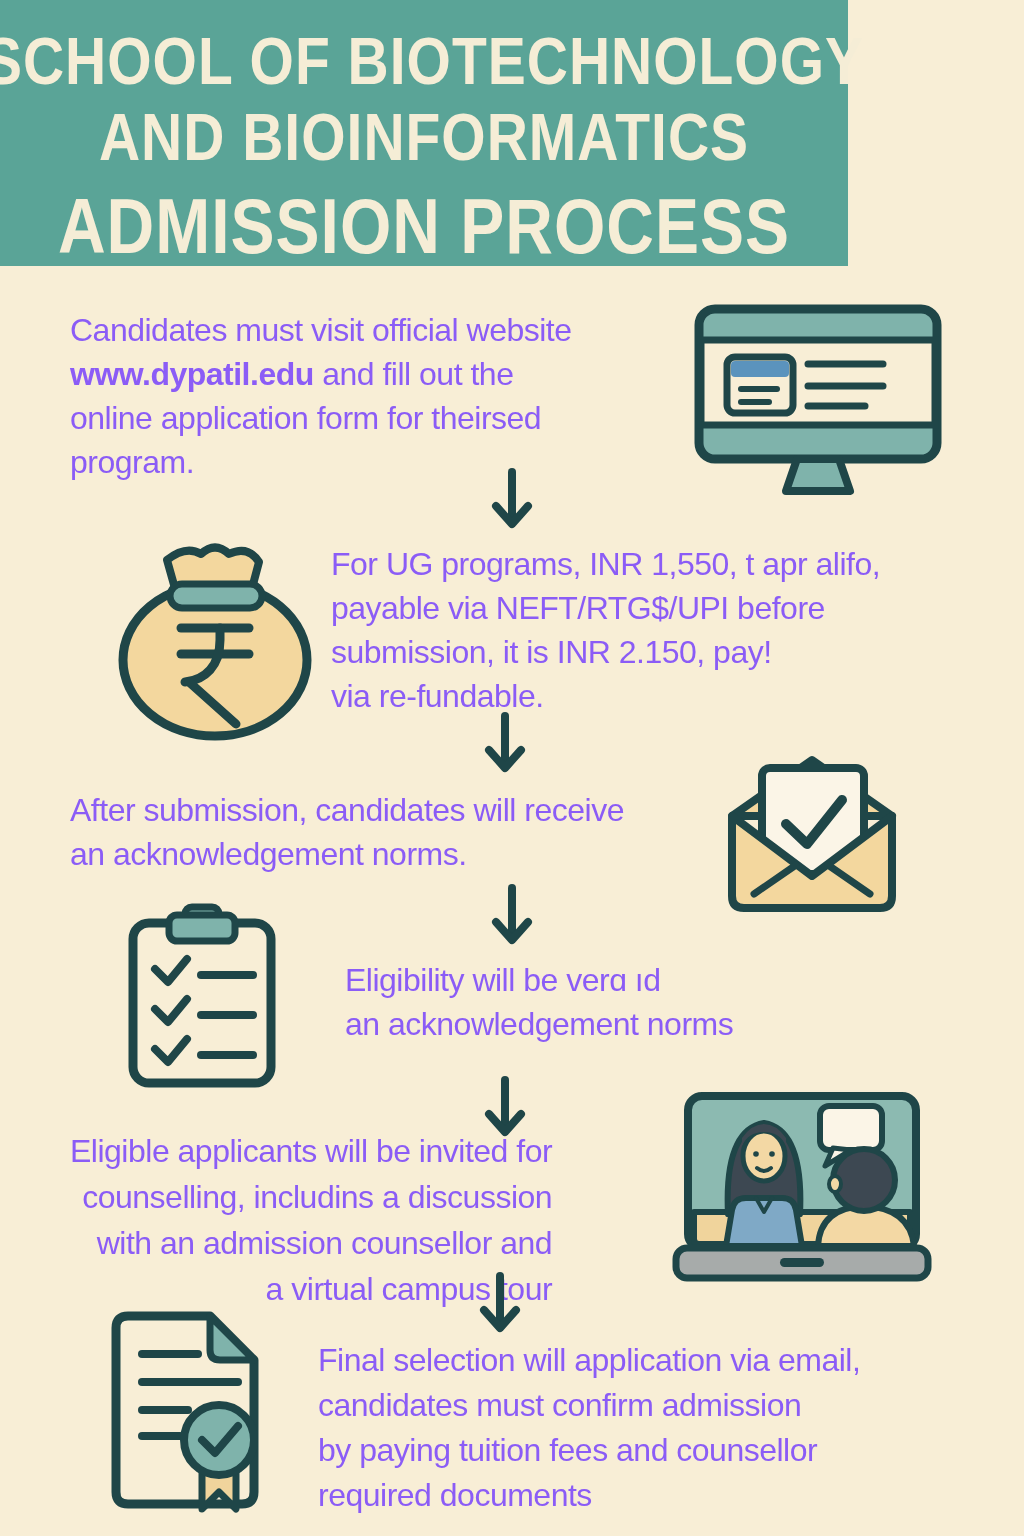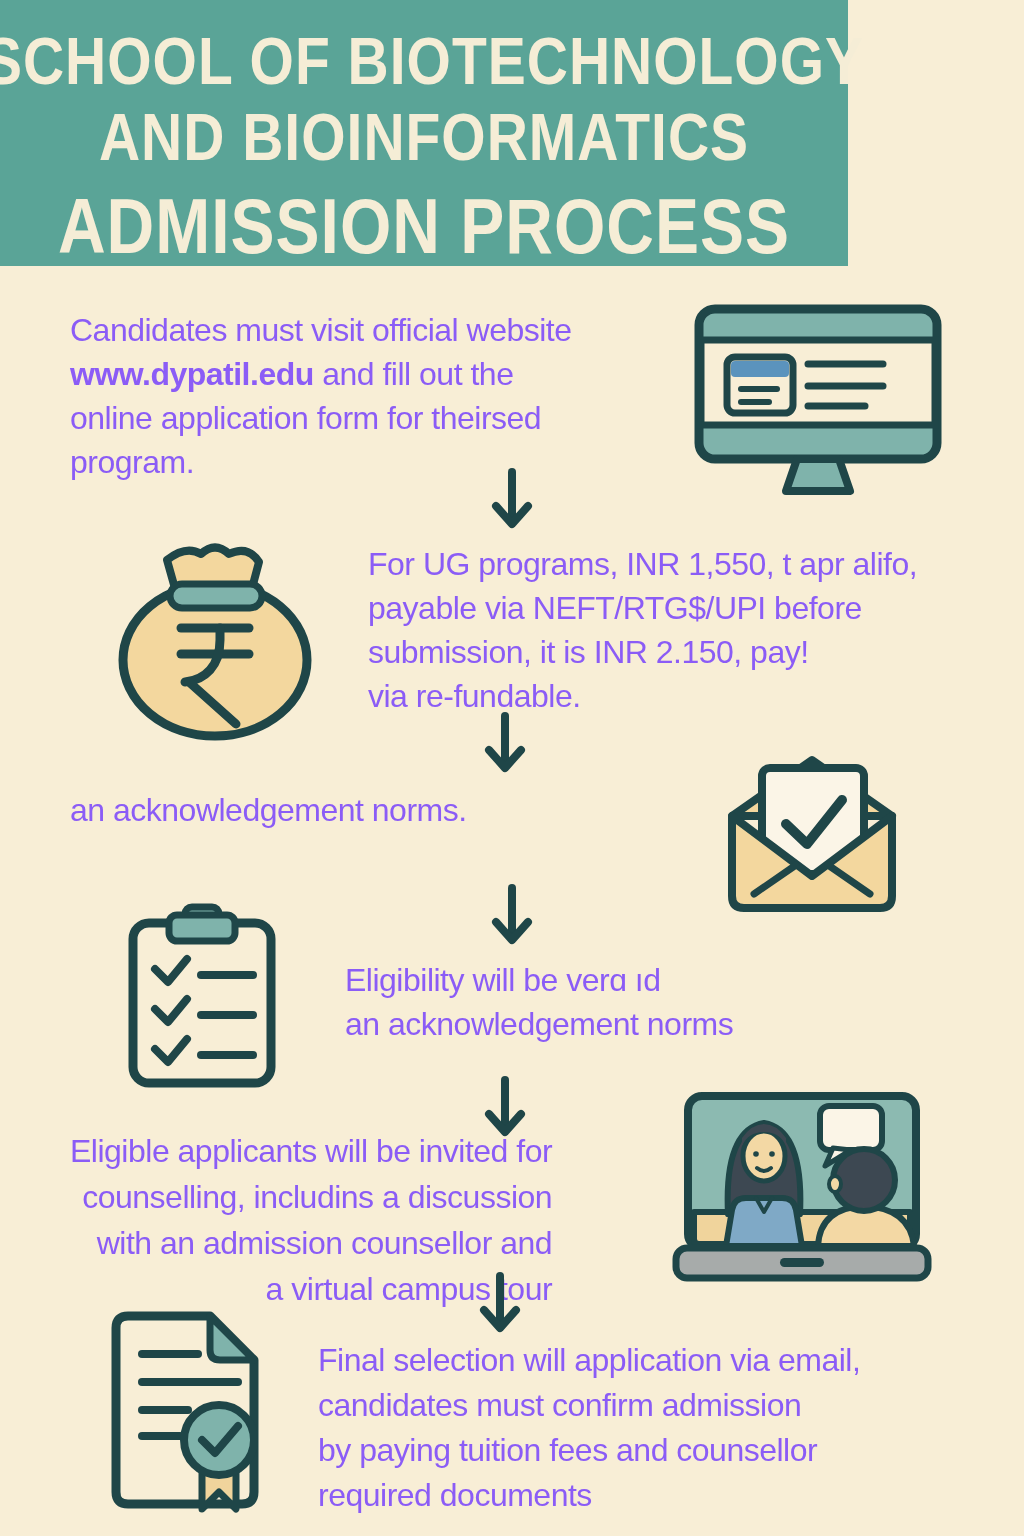--- a/index.html
+++ b/index.html
@@ -80,37 +80,38 @@
       <rect x="62" y="64" width="92" height="24" rx="12" fill="#7fb3ab" stroke="#1f4648" stroke-width="7"></rect>
       <g stroke="#1f4648" stroke-width="9" fill="none" stroke-linecap="round">
         <line x1="73" y1="108" x2="141" y2="108"></line>
         <line x1="73" y1="134" x2="141" y2="134"></line>
         <path d="M112,108 L112,120 C112,146 97,160 77,162"></path>
         <line x1="81" y1="162" x2="128" y2="204"></line>
       </g>
     </svg>
   </div>
 
-  <div class="txt" style="left:368px; top:542px;">
+  <div class="txt" style="left:331px; top:542px;">
     <div>For UG programs, INR 1,550, t apr alifo,</div>
     <div>payable via NEFT/RTG$/UPI before</div>
     <div>submission, it is INR 2.150, pay!</div>
     <div>via re-fundable.</div>
   </div>
 
   <div class="arrow" style="left:483px; top:712px;">
     <svg width="44" height="74" viewBox="0 0 44 74">
       <g stroke="#1f4648" stroke-width="8" fill="none" stroke-linecap="round" stroke-linejoin="round">
         <line x1="22" y1="4" x2="22" y2="52"></line>
         <path d="M6,38 L22,56 L38,38"></path>
       </g>
     </svg>
   </div>
 
   <div class="txt" style="left:70px; top:788px;">
+    <div>After submission, candidates will receive</div>
     <div>an acknowledgement norms.</div>
   </div>
 
   <div class="icon" style="left:710px; top:728px;">
     <svg width="205" height="198" viewBox="0 0 205 198">
       <path d="M22,88 L102,32 L182,88 Z" fill="#f3d79e" stroke="#1f4648" stroke-width="8" stroke-linejoin="round"></path>
       <rect x="52" y="40" width="102" height="106" rx="8" fill="#fbf5e7" stroke="#1f4648" stroke-width="8"></rect>
       <path d="M76,96 L97,116 L132,72" fill="none" stroke="#1f4648" stroke-width="10" stroke-linecap="round" stroke-linejoin="round"></path>
       <path d="M22,88 L22,168 Q22,180 34,180 L170,180 Q182,180 182,168 L182,88 L102,148 Z" fill="#f3d79e" stroke="#1f4648" stroke-width="8" stroke-linejoin="round"></path>
       <g stroke="#1f4648" stroke-width="7" stroke-linecap="round">

